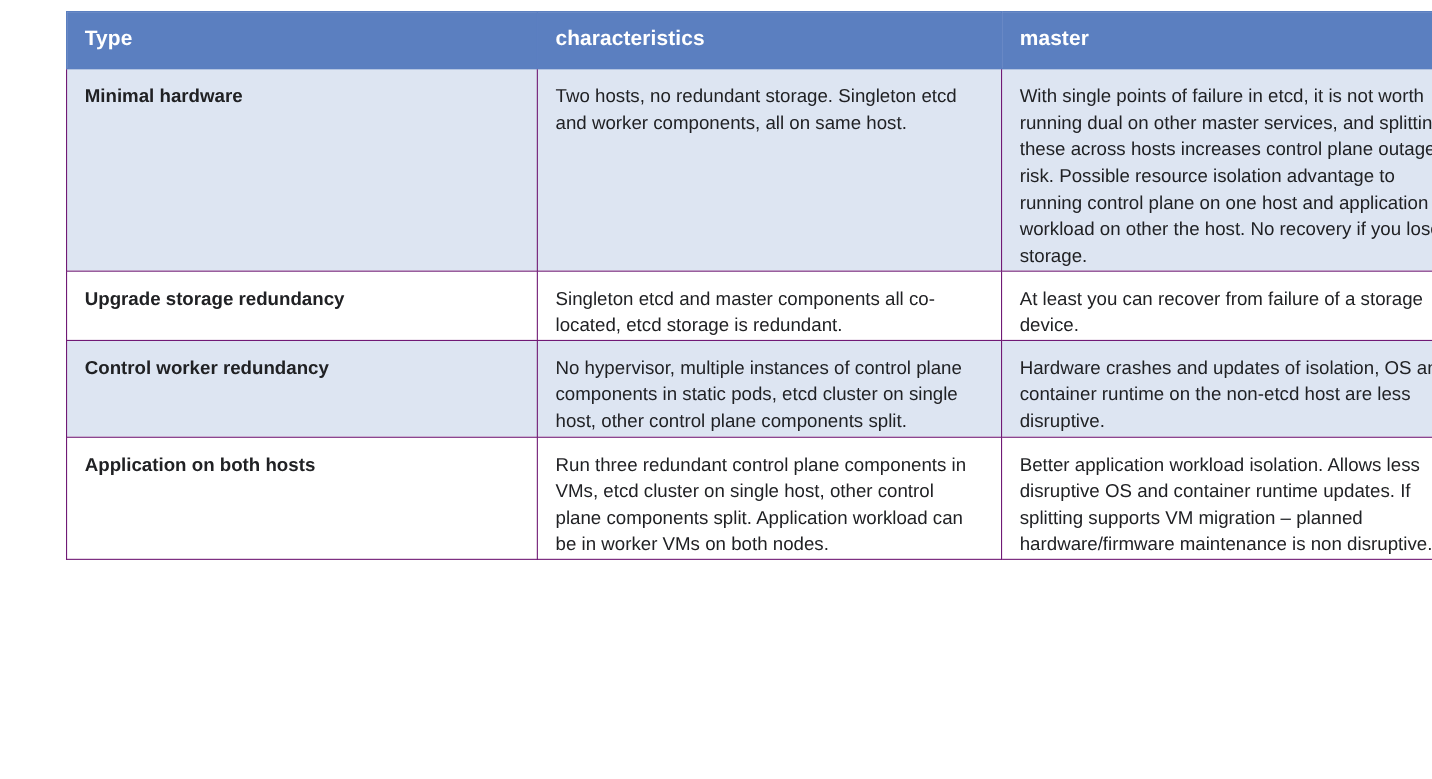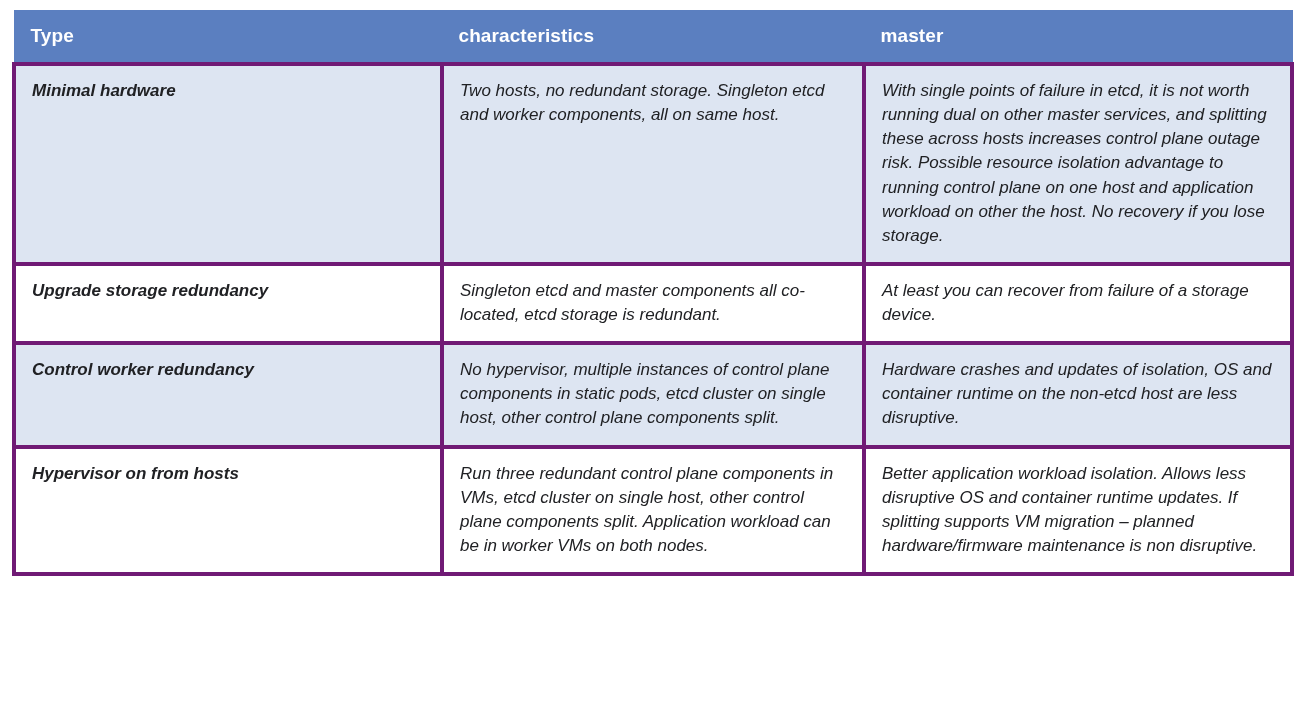--- a/index.html
+++ b/index.html
@@ -11,20 +11,21 @@
     width: 1302px;
     height: 708px;
     font-family: "Liberation Sans", sans-serif;
     color: #202124;
     overflow: hidden;
   }
   .table-wrap {
     width: 1220px;
     box-sizing: border-box;
     padding: 10px 12px 0 12px;
+    margin-left: 48px;
   }
   table.comparison {
     border-collapse: collapse;
     width: 1278px;
     table-layout: fixed;
   }
   table.comparison col.c1 { width: 428px; }
   table.comparison col.c2 { width: 422px; }
   table.comparison col.c3 { width: 428px; }
 
@@ -33,26 +34,25 @@
     color: #ffffff;
     text-align: left;
     font-size: 19px;
     font-weight: bold;
     padding: 14px 16px 15px 16px;
     border: 1px solid #5b7fc0;
     vertical-align: middle;
     letter-spacing: 0.1px;
   }
   table.comparison tbody td {
-    border: 4px solid #701a75;
-    padding: 13px 16px 14px 16px;
+    border: 1px solid #701a75;
+    padding: 13px 16px 1px 16px;
     vertical-align: top;
     font-size: 17px;
     line-height: 1.42;
-    font-style: italic;
   }
   table.comparison tbody tr.shaded td {
     background: #dde5f2;
   }
   table.comparison tbody tr.plain td {
     background: #ffffff;
   }
   td.type-cell {
     font-weight: bold;
   }
@@ -87,19 +87,19 @@
         <td class="type-cell">Upgrade storage redundancy</td>
         <td class="body-cell">Singleton etcd and master components all co-located, etcd storage is redundant.</td>
         <td class="body-cell">At least you can recover from failure of a storage device.</td>
       </tr>
       <tr class="shaded">
         <td class="type-cell">Control worker redundancy</td>
         <td class="body-cell">No hypervisor, multiple instances of control plane components in static pods, etcd cluster on single host, other control plane components split.</td>
         <td class="body-cell">Hardware crashes and updates of isolation, OS and container runtime on the non-etcd host are less disruptive.</td>
       </tr>
       <tr class="plain">
-        <td class="type-cell">Hypervisor on from hosts</td>
+        <td class="type-cell">Application on both hosts</td>
         <td class="body-cell">Run three redundant control plane components in VMs, etcd cluster on single host, other control plane components split. Application workload can be in worker VMs on both nodes.</td>
         <td class="body-cell">Better application workload isolation. Allows less disruptive OS and container runtime updates. If splitting supports VM migration – planned hardware/firmware maintenance is non disruptive.</td>
       </tr>
     </tbody>
   </table>
 </div>
 
 </body></html>

